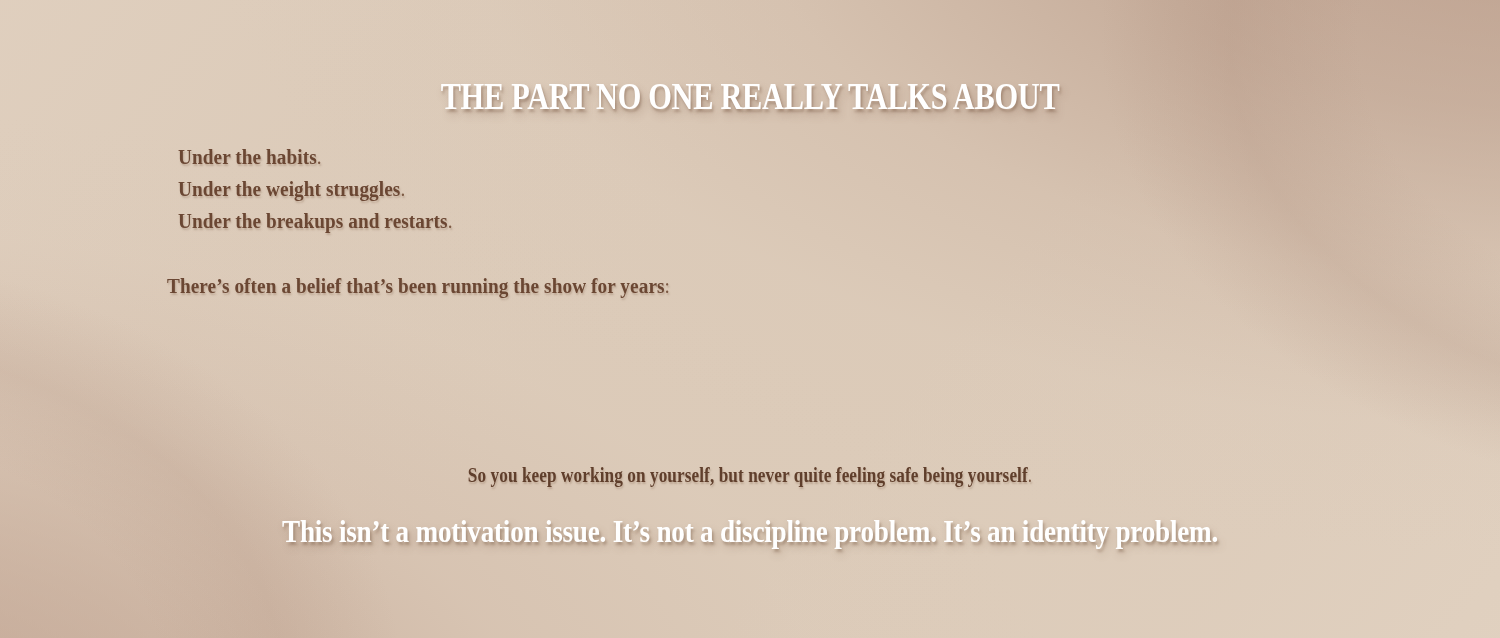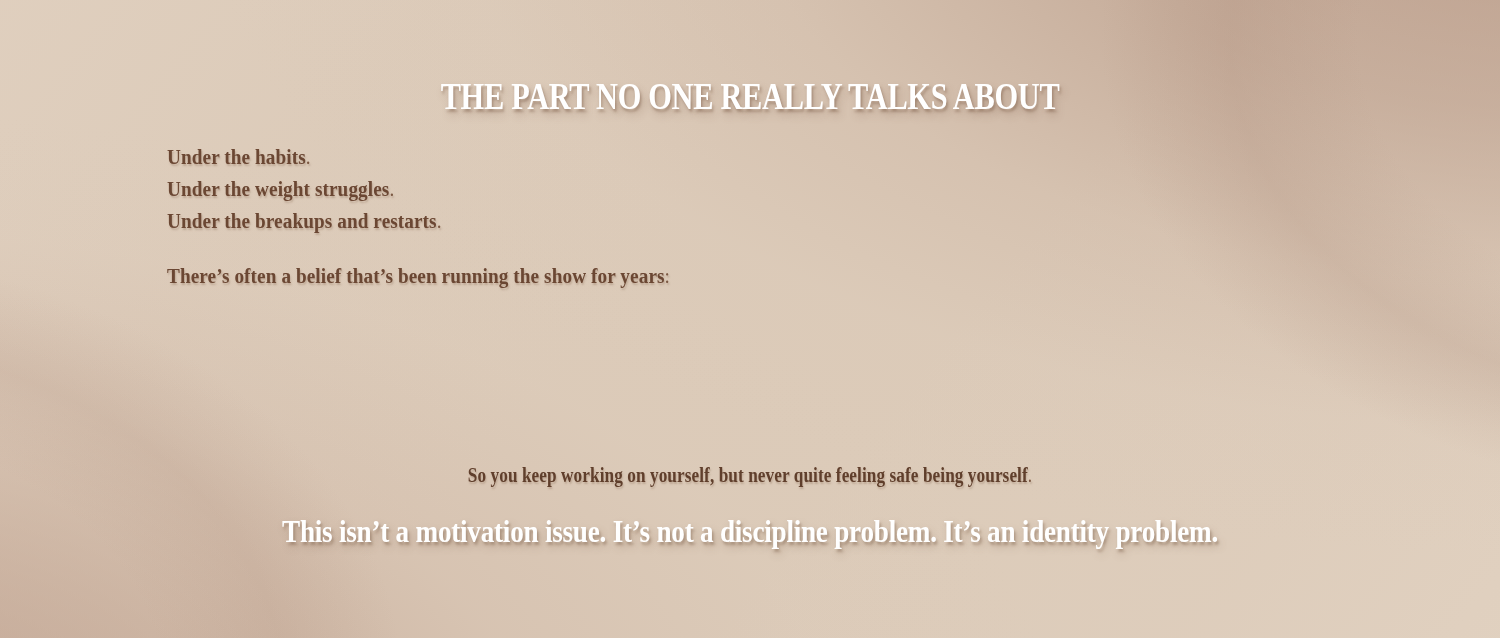--- a/index.html
+++ b/index.html
@@ -113,22 +113,22 @@
     transform: scaleX(0.96);
     transform-origin: left center;
   }
 
   
   .punct {
     font-weight: 400;
     color: #7d5a44;
   }
 
-  #block-under  { top: 141px; }
-  #block-belief { top: 260px; }
+  #block-under  { top: 141px; margin-left: 11px; }
+  #block-belief { top: 270px; }
   #block-claims { top: 335px; }
 
   .subline {
     position: absolute;
     top: 464px;
     left: 0;
     width: 100%;
     text-align: center;
     color: #603f2c;
     font-size: 20px;

